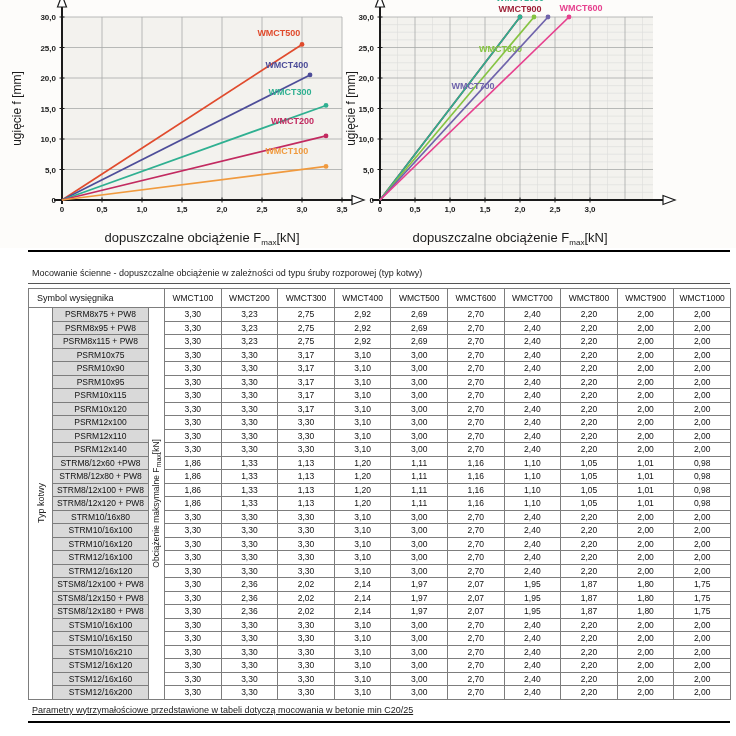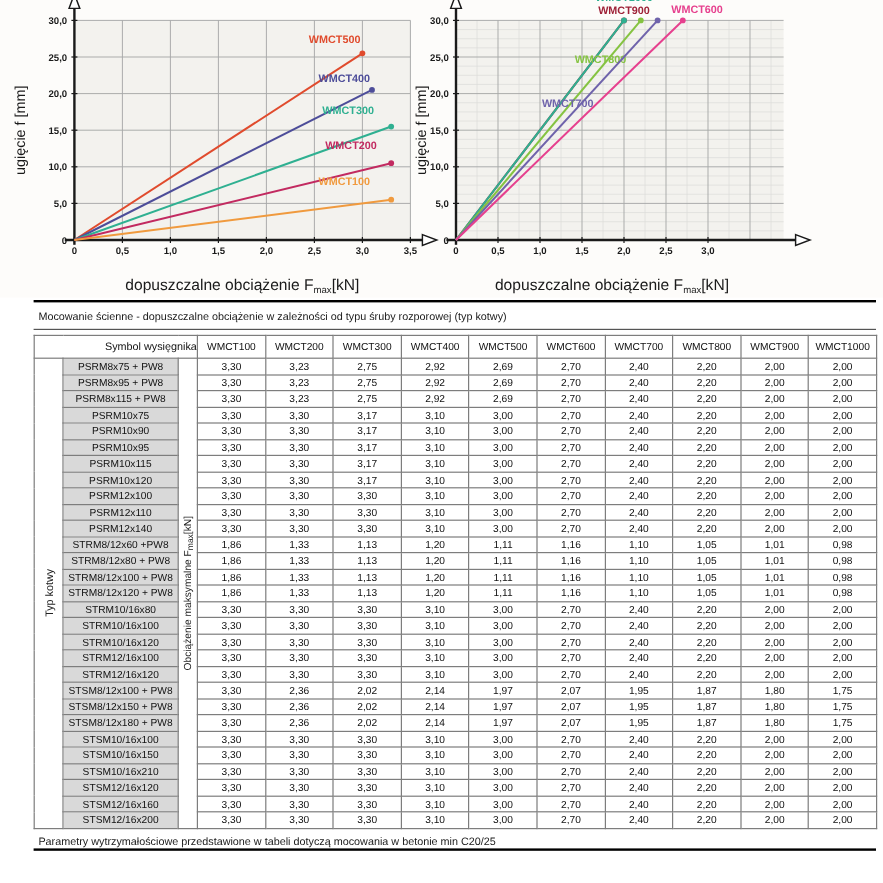--- a/index.html
+++ b/index.html
@@ -6,30 +6,30 @@
   body{width:736px;height:736px;font-family:"Liberation Sans",sans-serif;color:#111;overflow:hidden;}
   .charts{position:relative;width:736px;height:248px;background:#fdfcfa;}
   .charts svg{position:absolute;top:0;}
   #chart-left{left:0;}
   #chart-right{left:340px;}
   svg text.tick{font:bold 8px "Liberation Sans",sans-serif;fill:#1a1a1a;}
   svg text.slabel{font:bold 9px "Liberation Sans",sans-serif;}
   svg text.atitle{font:13px "Liberation Sans",sans-serif;fill:#1a1a1a;}
   svg text.ytitle{font:12px "Liberation Sans",sans-serif;fill:#1a1a1a;}
   .sheet{margin:2px 4px 0 28px;width:702px;}
-  .caption{border-top:2px solid #000;border-bottom:1px solid #555;font-size:9px;padding:7px 2px 5px 4px;color:#1a1a1a;}
+  .caption{border-top:2px solid #000;border-bottom:1px solid #555;font-size:9px;padding:16px 2px 5px 4px;color:#1a1a1a;}
   table{border-collapse:collapse;table-layout:fixed;width:702px;margin-top:4px;border:1px solid #444;}
   th,td{border:1px solid #7d7d7d;font-size:8.5px;font-weight:normal;text-align:center;padding:0;height:12.5px;color:#111;overflow:hidden;white-space:nowrap;}
   thead th{height:18px;background:#fff;}
-  th.corner{text-align:right;padding-left:14px;font-size:9px;}
+  th.corner{text-align:left;padding-left:8px;font-size:9px;}
   td.rowlab{background:#d9d9d9;margin-left:9px;}
   td.groupcell{background:#fff;vertical-align:middle;text-align:center;}
   .rot{writing-mode:vertical-rl;transform:rotate(180deg);margin:0 auto;white-space:nowrap;font-size:8.5px;color:#222;}
   .rot.big{font-size:9px;}
-  .note{border-bottom:2px solid #000;font-size:9px;padding:5px 2px 1px 4px;margin-top:0;color:#1a1a1a;}
+  .note{border-bottom:2px solid #000;font-size:9px;padding:5px 2px 6px 4px;margin-top:0;color:#1a1a1a;text-decoration:underline;}
 </style>
 </head>
 <body>
 
 <div class="charts">
   <svg id="chart-left" width="368" height="248" viewBox="0 0 368 248">
       <rect x="62" y="17" width="280" height="183" fill="#f3f2ee"></rect>
       <line x1="62" y1="169.5" x2="342" y2="169.5" stroke="#a7a9a8" stroke-width="0.8"></line>
       <line x1="62" y1="139" x2="342" y2="139" stroke="#a7a9a8" stroke-width="0.8"></line>
       <line x1="62" y1="108.5" x2="342" y2="108.5" stroke="#a7a9a8" stroke-width="0.8"></line>

